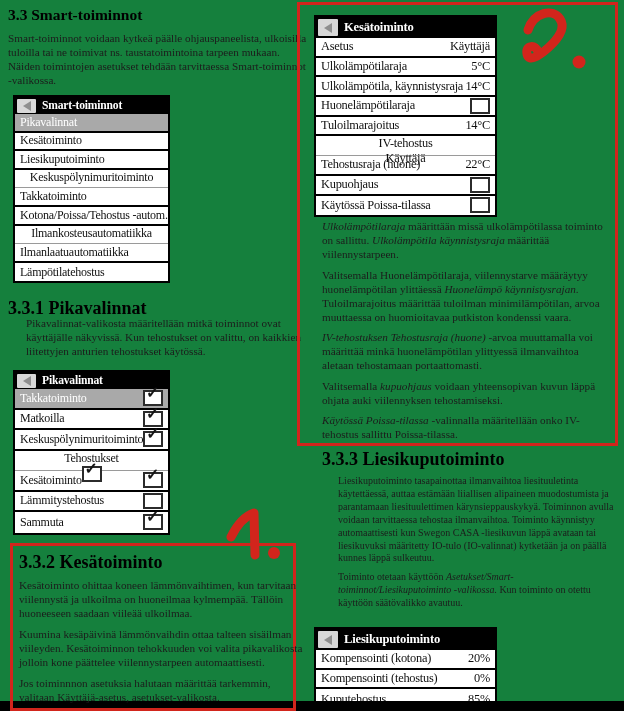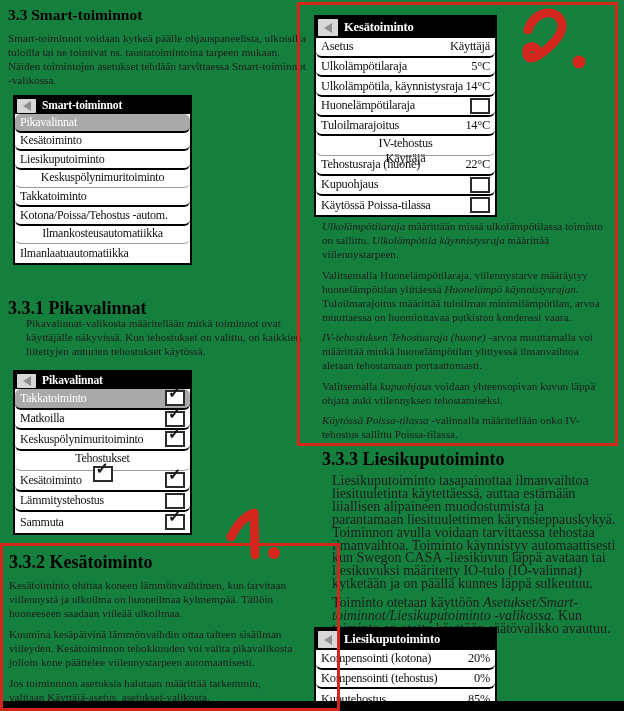--- a/index.html
+++ b/index.html
@@ -14,50 +14,50 @@
   
   .menu{position:absolute;border:2px solid #000;background:#fff;box-sizing:border-box;z-index:2;}
   .menu-header{background:#000;color:#fff;display:flex;align-items:center;}
   .back-btn{background:#d8d8d8;display:flex;align-items:center;justify-content:center;
             margin-left:2px;border-radius:1px;}
   .tri{width:0;height:0;border-top:5px solid transparent;border-bottom:5px solid transparent;
        border-right:8px solid #8f8f8f;}
   .menu-title{margin-left:6px;font-weight:bold;letter-spacing:-0.2px;}
   .menu-row{display:flex;align-items:center;justify-content:space-between;padding:0 5px;
             border-bottom:2px solid #000;background:#fff;box-sizing:border-box;
-            letter-spacing:-0.25px;color:#101010;border-radius:6px;}
+            letter-spacing:-0.25px;color:#101010;}
   .menu-row:last-child{border-bottom:none;}
   .menu-row.thin{border-bottom:1px solid #9a9a9a;flex-direction:column;}
   .menu-row.sel{background:#a9a9a9;color:#fff;}
   .row-label{white-space:nowrap;}
   .row-value{white-space:nowrap;}
   .chk{width:16px;height:12px;border:2px solid #2b2b2b;background:#fff;position:relative;flex:none;}
   .chk.on::after{content:"\2713";position:absolute;left:1px;top:-7px;font-size:16px;
                  font-weight:bold;color:#151515;line-height:16px;}
 
-  .menu.small{width:179px;}
+  .menu.small{width:157px;}
   .menu.small .menu-header{height:17px;}
   .menu.small .back-btn{width:19px;height:14px;}
   .menu.small .menu-title{font-size:11.6px;}
   .menu.small .menu-row{height:18.6px;font-size:12px;}
   .menu.pika .menu-row{height:20.5px;}
   .menu.large{width:183px;}
   .menu.large .menu-header{height:21px;}
   .menu.large .back-btn{width:20px;height:17px;}
   .menu.large .menu-title{font-size:12.6px;}
   .menu.large .menu-row{height:19.7px;font-size:12.4px;}
 
   .red-frame{position:absolute;border:3px solid #d2251c;box-sizing:border-box;z-index:8;background:transparent;}
   .frame-inner{padding:6px 6px 0 6px;}
   .frame-inner h2{margin-bottom:5px;}
   .frame-inner p{margin-bottom:7px;width:288px;}
 
   .rt p{margin:0 0 6.5px 0;}
   .lower-right h2{margin:0 0 5px 0;}
-  .lower-right p{margin:0 0 6px 10px;font-size:14px;line-height:12.9px;}
+  .lower-right p{margin:0 0 6px 16px;font-size:10px;line-height:12.9px;}
 
   .bottom-bar{position:absolute;left:0;top:701px;width:624px;height:10px;background:#000;z-index:6;}
   .annot{position:absolute;z-index:12;}
 </style>
 </head>
 <body>
 
 <div class="page">
 
   <h1 class="s-title abs" style="left:8px;top:6px;">3.3 Smart-toiminnot</h1>
@@ -87,20 +87,23 @@
       </div>
       <div class="menu-row">
         <div class="row-label">Kotona/Poissa/Tehostus -autom.</div>
       </div>
       <div class="menu-row thin">
         <div class="row-label">Ilmankosteusautomatiikka</div>
       </div>
       <div class="menu-row">
         <div class="row-label">Ilmanlaatuautomatiikka</div>
       </div>
+      <div class="menu-row">
+        <div class="row-label">Lämpötilatehostus</div>
+      </div>
     </div>
 
   <h2 class="sub-title abs" style="left:8px;top:298px;">3.3.1 Pikavalinnat</h2>
   <p class="body abs" style="left:8px;top:316px;width:300px;margin-left:18px;"><span>Pikavalinnat-valikosta määritellään mitkä toiminnot ovat käyttäjälle näkyvissä. Kun tehostukset on valittu, on kaikkien liitettyjen anturien tehostukset käytössä.</span></p>
 
   <div class="menu small pika" style="left:13px;top:370px;">
       <div class="menu-header">
         <div class="back-btn">
           <div class="tri"></div>
         </div>
@@ -129,21 +132,21 @@
       <div class="menu-row">
         <div class="row-label">Lämmitystehostus</div>
         <div class="chk"></div>
       </div>
       <div class="menu-row">
         <div class="row-label">Sammuta</div>
         <div class="chk on"></div>
       </div>
     </div>
 
-  <div class="red-frame" style="left:0;top:543px;width:340px;height:168px;">
+  <div class="red-frame" style="left:10px;top:543px;width:286px;height:168px;">
     <div class="frame-inner">
       <h2 class="sub-title">3.3.2 Kesätoiminto</h2>
       <p class="body"><span>Kesätoiminto ohittaa koneen lämmönvaihtimen, kun tarvitaan viilennystä ja ulkoilma on huoneilmaa kylmempää. Tällöin huoneeseen saadaan viileää ulkoilmaa.</span></p>
       <p class="body"><span>Kuumina kesäpäivinä lämmönvaihdin ottaa talteen sisäilman viileyden. Kesätoiminnon tehokkuuden voi valita pikavalikosta jolloin kone päättelee viilennystarpeen automaattisesti.</span></p>
       <p class="body"><span>Jos toiminnnon asetuksia halutaan määrittää tarkemmin, valitaan Käyttäjä-asetus, asetukset-valikosta.</span></p>
     </div>
   </div>
 
   <svg class="annot" style="left:224px;top:505px;" width="76" height="60" viewBox="0 0 76 60" aria-label="1.">
     <path d="M7 32 C15 16 24 10 30 8 L31 50" fill="none" stroke="#d2251c" stroke-width="9" stroke-linecap="round" stroke-linejoin="round"></path>

